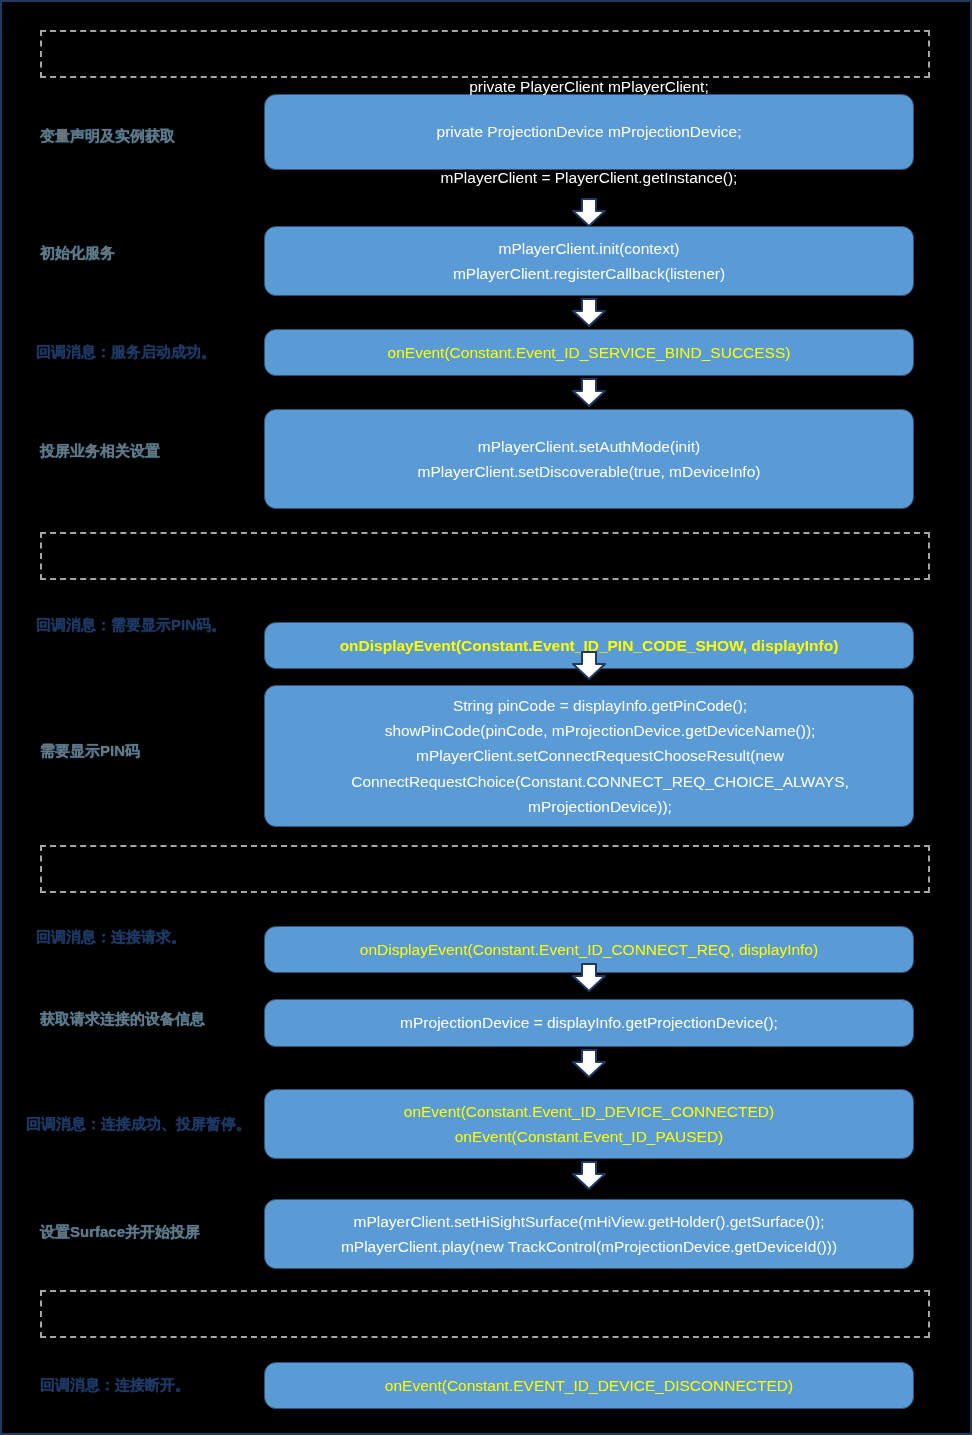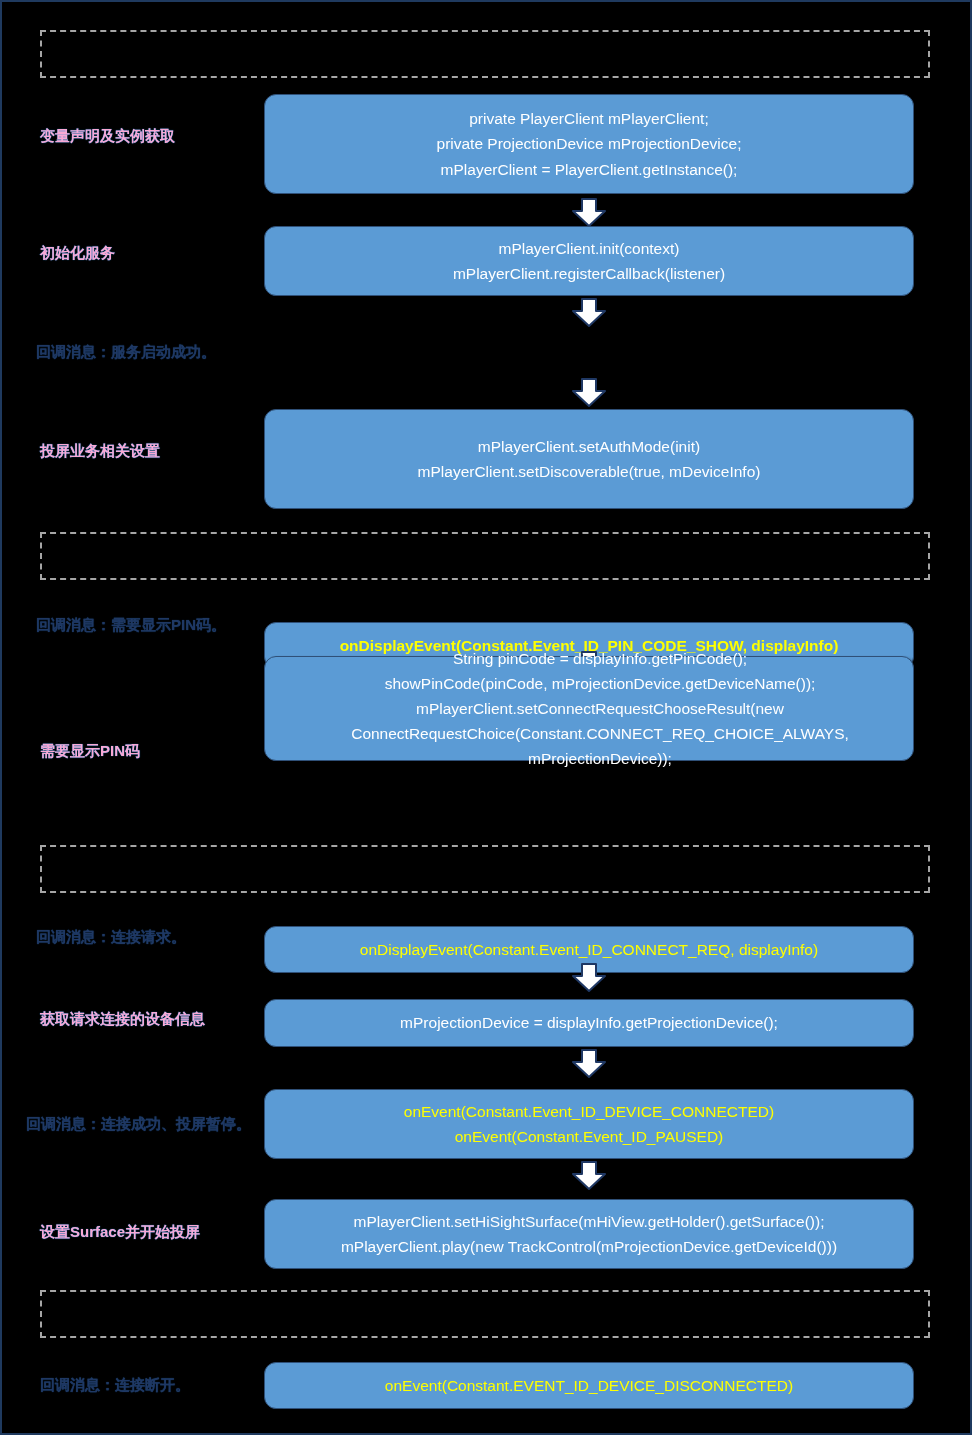--- a/index.html
+++ b/index.html
@@ -31,21 +31,21 @@
   
   .row-label {
     position: absolute;
     font-weight: bold;
     font-size: 15px;
     line-height: 1.15;
     white-space: nowrap;
     letter-spacing: 0px;
   }
   .row-label.action {
-    color: #f9a8d4;
+    color: #737373;
     text-shadow: 0 0 1px #00a2ff;
   }
   .row-label.callback {
     color: #1f3864;
     text-shadow: 0 0 1px #17406e;
   }
   
   .proc-box {
     position: absolute;
     left: 262px;
@@ -80,21 +80,21 @@
   .arrow svg { display: block; }
 </style>
 </head>
 <body>
 
 <div id="page">
 
   <div class="section-sep" style="left:38px; top:28px; width:890px; height:48px;"></div>
 
   <div class="row-label action" style="left:38px; top:125px;">变量声明及实例获取</div>
-  <div class="proc-box code" style="top:92px; height:100px;">
+  <div class="proc-box code" style="top:92px; height:76px;gap:20px;">
     <div class="line">private PlayerClient mPlayerClient;</div>
     <div class="line">private ProjectionDevice mProjectionDevice;</div>
     <div class="line">mPlayerClient = PlayerClient.getInstance();</div>
   </div>
 
   <div class="arrow" style="top:196px;">
     <svg width="38" height="30" viewBox="0 0 38 30">
       <polygon points="12,1 26,1 26,13 35,13 19,28 3,13 12,13" fill="#ffffff" stroke="#1f3864" stroke-width="2" stroke-linejoin="round"></polygon>
     </svg>
   </div>
@@ -105,20 +105,23 @@
     <div class="line">mPlayerClient.registerCallback(listener)</div>
   </div>
 
   <div class="arrow" style="top:296px;">
     <svg width="38" height="30" viewBox="0 0 38 30">
       <polygon points="12,1 26,1 26,13 35,13 19,28 3,13 12,13" fill="#ffffff" stroke="#1f3864" stroke-width="2" stroke-linejoin="round"></polygon>
     </svg>
   </div>
 
   <div class="row-label callback" style="left:34px; top:341px;">回调消息：服务启动成功。</div>
+  <div class="proc-box event" style="top:327px; height:47px;">
+    <div class="line">onEvent(Constant.Event_ID_SERVICE_BIND_SUCCESS)</div>
+  </div>
 
   <div class="arrow" style="top:376px;">
     <svg width="38" height="30" viewBox="0 0 38 30">
       <polygon points="12,1 26,1 26,13 35,13 19,28 3,13 12,13" fill="#ffffff" stroke="#1f3864" stroke-width="2" stroke-linejoin="round"></polygon>
     </svg>
   </div>
 
   <div class="row-label action" style="left:38px; top:440px;">投屏业务相关设置</div>
   <div class="proc-box code" style="top:407px; height:100px;">
     <div class="line">mPlayerClient.setAuthMode(init)</div>
@@ -132,21 +135,21 @@
     <div class="line">onDisplayEvent(Constant.Event_ID_PIN_CODE_SHOW, displayInfo)</div>
   </div>
 
   <div class="arrow" style="top:649px;">
     <svg width="38" height="30" viewBox="0 0 38 30">
       <polygon points="12,1 26,1 26,13 35,13 19,28 3,13 12,13" fill="#ffffff" stroke="#1f3864" stroke-width="2" stroke-linejoin="round"></polygon>
     </svg>
   </div>
 
   <div class="row-label action" style="left:38px; top:740px;">需要显示PIN码</div>
-  <div class="proc-box code" style="top:654px; height:105px;padding-left:36px;">
+  <div class="proc-box code" style="top:683px; height:142px;padding-left:36px;">
     <div class="line">String pinCode = displayInfo.getPinCode();</div>
     <div class="line">showPinCode(pinCode, mProjectionDevice.getDeviceName());</div>
     <div class="line">mPlayerClient.setConnectRequestChooseResult(new</div>
     <div class="line">ConnectRequestChoice(Constant.CONNECT_REQ_CHOICE_ALWAYS,</div>
     <div class="line">mProjectionDevice));</div>
   </div>
 
   <div class="section-sep" style="left:38px; top:843px; width:890px; height:48px;"></div>
 
   <div class="row-label callback" style="left:34px; top:926px;">回调消息：连接请求。</div>

